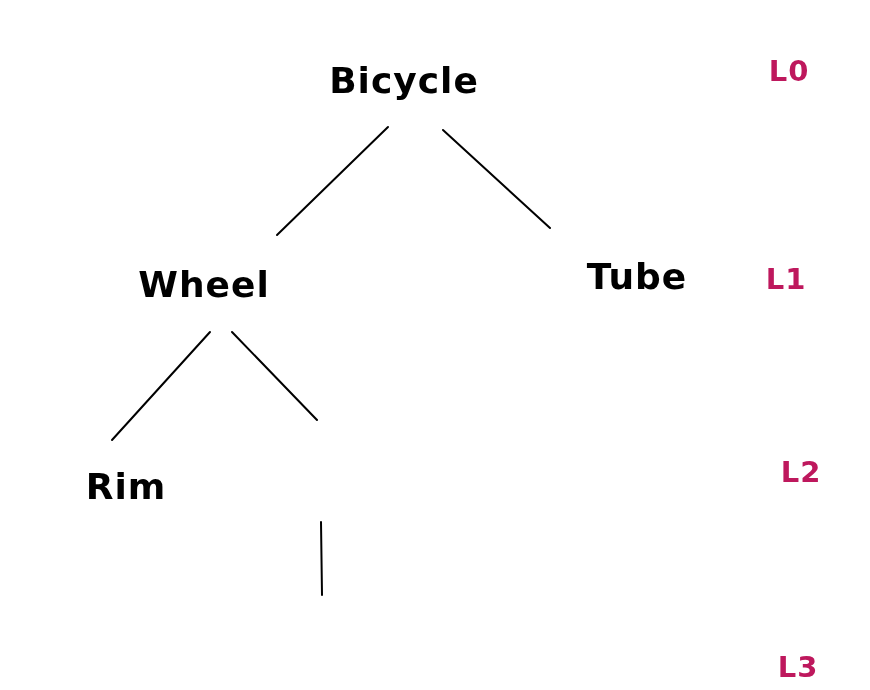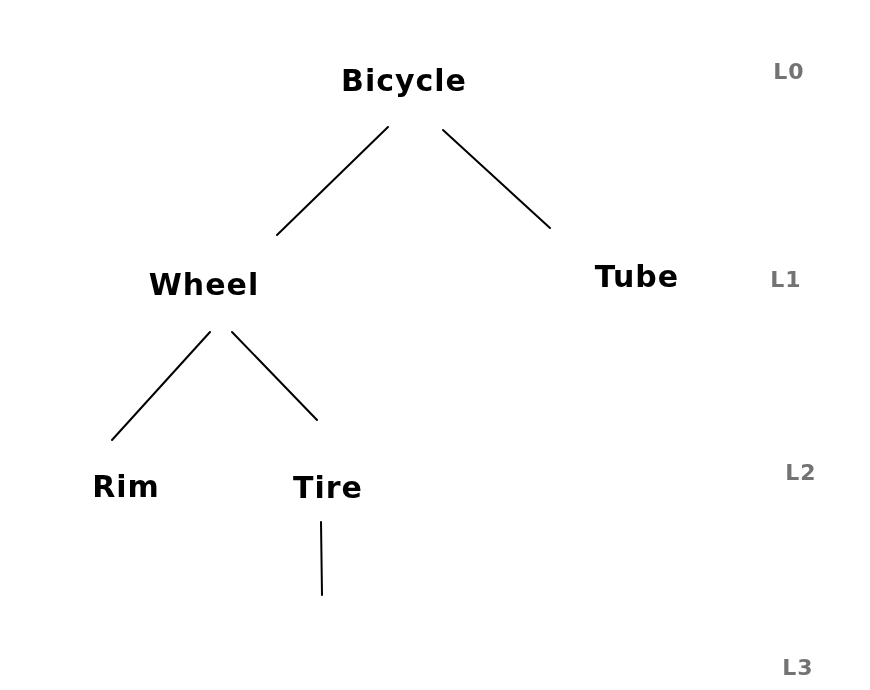--- a/index.html
+++ b/index.html
@@ -23,33 +23,33 @@
     height: 690px;
   }
   .edges-layer line {
     stroke: #000000;
     stroke-width: 2;
     stroke-linecap: round;
   }
   .node {
     position: absolute;
     transform: translate(-50%, -50%);
-    font-size: 30px;
+    font-size: 36px;
     font-weight: bold;
     letter-spacing: 1px;
     color: #000000;
     white-space: nowrap;
   }
   .level-label {
     position: absolute;
     transform: translate(-50%, -50%);
-    font-size: 22px;
+    font-size: 29px;
     font-weight: bold;
     letter-spacing: 1px;
-    color: #737373;
+    color: #be185d;
     white-space: nowrap;
   }
   
   .pos-bicycle { left: 404px; top: 80px; }
   .pos-wheel   { left: 204px; top: 284px; text-align: right; }
   .pos-frame   { left: 637px; top: 276px; }
   .pos-rim     { left: 126px; top: 486px; }
   .pos-tire    { left: 328px; top: 487px; }
   .pos-tube    { left: 320px; top: 634px; }
   
@@ -68,20 +68,19 @@
     <line x1="443" y1="130" x2="550" y2="228"></line>
     <line x1="210" y1="332" x2="112" y2="440"></line>
     <line x1="232" y1="332" x2="317" y2="420"></line>
     <line x1="321" y1="522" x2="322" y2="595"></line>
   </svg>
 
   <div class="node pos-bicycle">Bicycle</div>
   <div class="node pos-wheel">Wheel</div>
   <div class="node pos-frame">Tube</div>
   <div class="node pos-rim">Rim</div>
-  <div class="node pos-tire">Tire</div>
 
   <div class="level-label pos-l0">L0</div>
   <div class="level-label pos-l1">L1</div>
   <div class="level-label pos-l2">L2</div>
   <div class="level-label pos-l3">L3</div>
 
 </div>
 
 </body></html>

